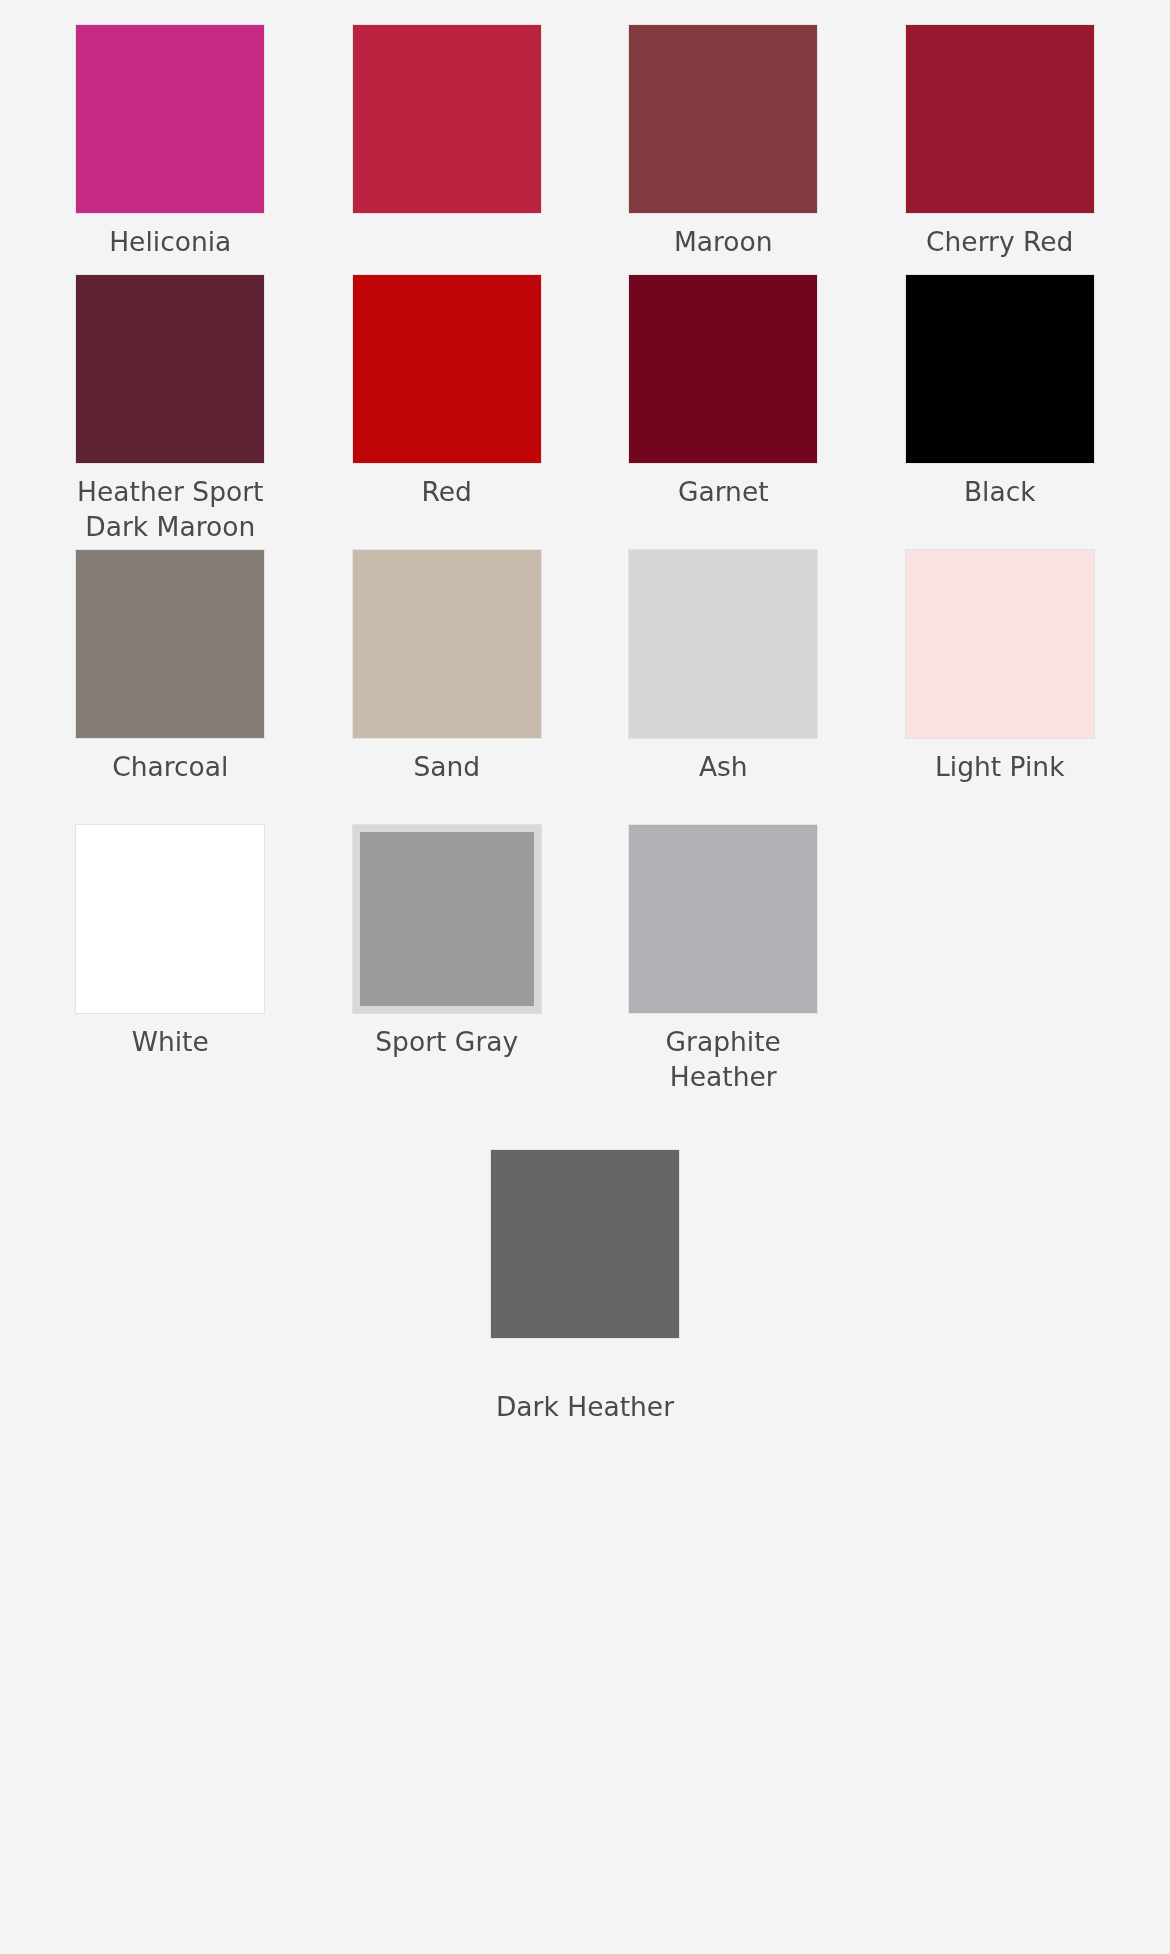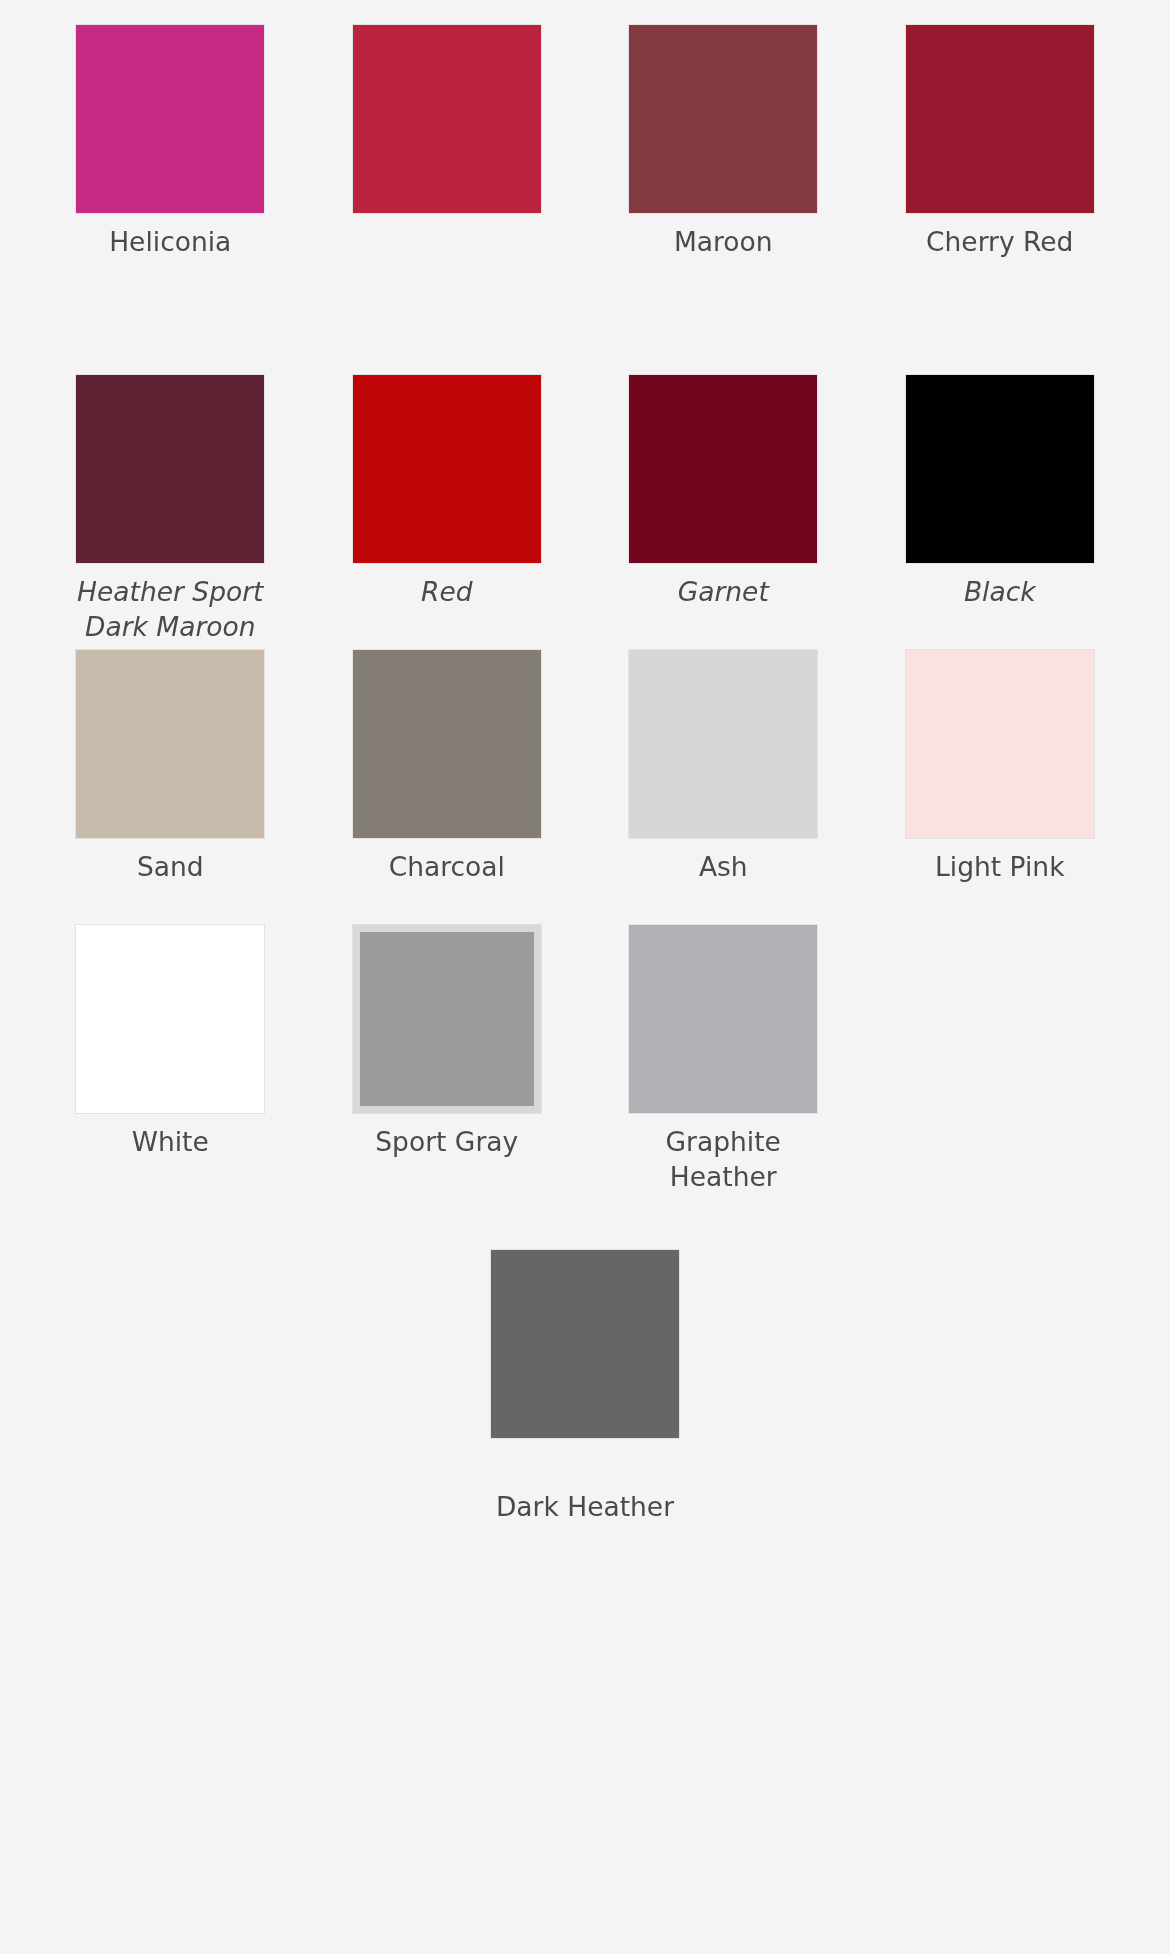--- a/index.html
+++ b/index.html
@@ -23,22 +23,22 @@
     box-sizing: border-box;
   }
   .swatch-cell {
     display: flex;
     flex-direction: column;
     align-items: center;
     padding: 0;
     box-sizing: border-box;
   }
   
-  .row-1 { height: 350px; }
-  .row-2 { height: 275px; font-style: italic; }
+  .row-1 { height: 250px; }
+  .row-2 { height: 275px; }
   .row-3 { height: 275px; }
   .row-4 { height: 315px; align-items: center; }
   .row-5 { height: 300px; gap: 40px; }
 
   .swatch-chip {
     width: 190px;
     height: 190px;
     box-sizing: border-box;
     border: 1px solid #e3e3e3;
     flex: 0 0 auto;
@@ -104,26 +104,26 @@
     </div>
     <div class="swatch-cell row-2">
       <div class="swatch-chip" style="background: rgb(114, 6, 30);"></div>
       <div class="swatch-label">Garnet</div>
     </div>
     <div class="swatch-cell row-2">
       <div class="swatch-chip" style="background: rgb(0, 0, 0);"></div>
       <div class="swatch-label">Black</div>
     </div>
     <div class="swatch-cell row-3">
+      <div class="swatch-chip" style="background: rgb(131, 125, 118);"></div>
+      <div class="swatch-label">Charcoal</div>
+    </div>
+    <div class="swatch-cell row-3">
       <div class="swatch-chip" style="background: rgb(201, 187, 172);"></div>
       <div class="swatch-label">Sand</div>
-    </div>
-    <div class="swatch-cell row-3">
-      <div class="swatch-chip" style="background: rgb(131, 125, 118);"></div>
-      <div class="swatch-label">Charcoal</div>
     </div>
     <div class="swatch-cell row-3">
       <div class="swatch-chip" style="background: rgb(214, 214, 216);"></div>
       <div class="swatch-label">Ash</div>
     </div>
     <div class="swatch-cell row-3">
       <div class="swatch-chip" style="background: rgb(252, 225, 227);"></div>
       <div class="swatch-label">Light Pink</div>
     </div>
     <div class="swatch-cell row-4">

